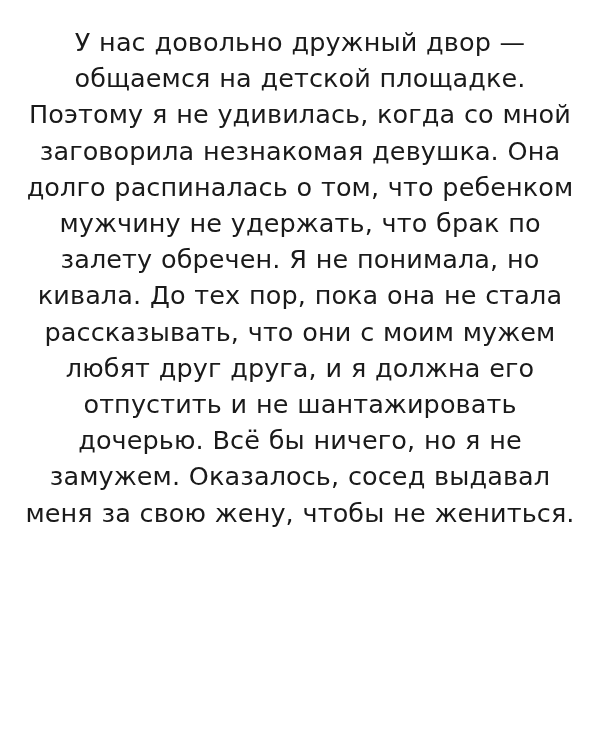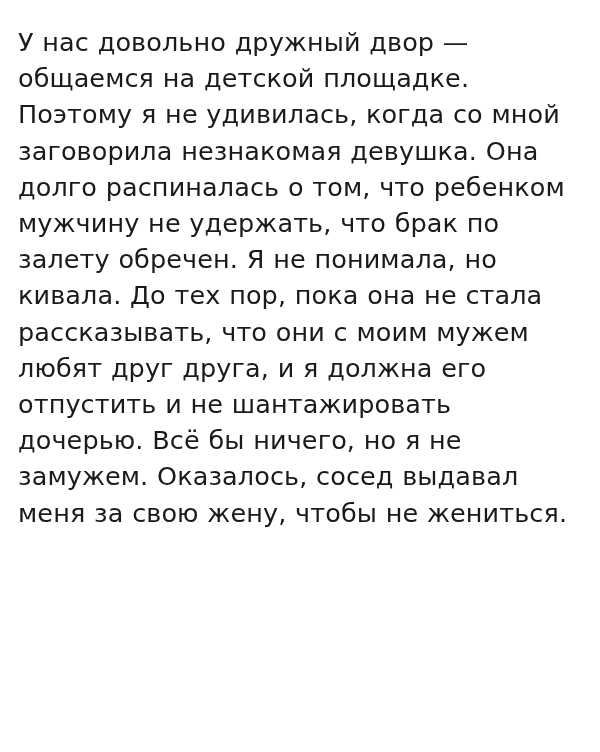--- a/index.html
+++ b/index.html
@@ -18,21 +18,21 @@
     height: 752px;
     box-sizing: border-box;
     padding: 24px 18px 18px 18px;
     display: flex;
     align-items: flex-start;
     justify-content: center;
     background: #ffffff;
   }
   .text-block {
     width: 100%;
-    text-align: left;
+    text-align: center;
     color: #1a1a1a;
     font-size: 25.5px;
     line-height: 36.2px;
     letter-spacing: 0.1px;
     font-weight: 400;
     word-spacing: 0.5px;
   }
   .text-block p {
     margin: 0;
   }

